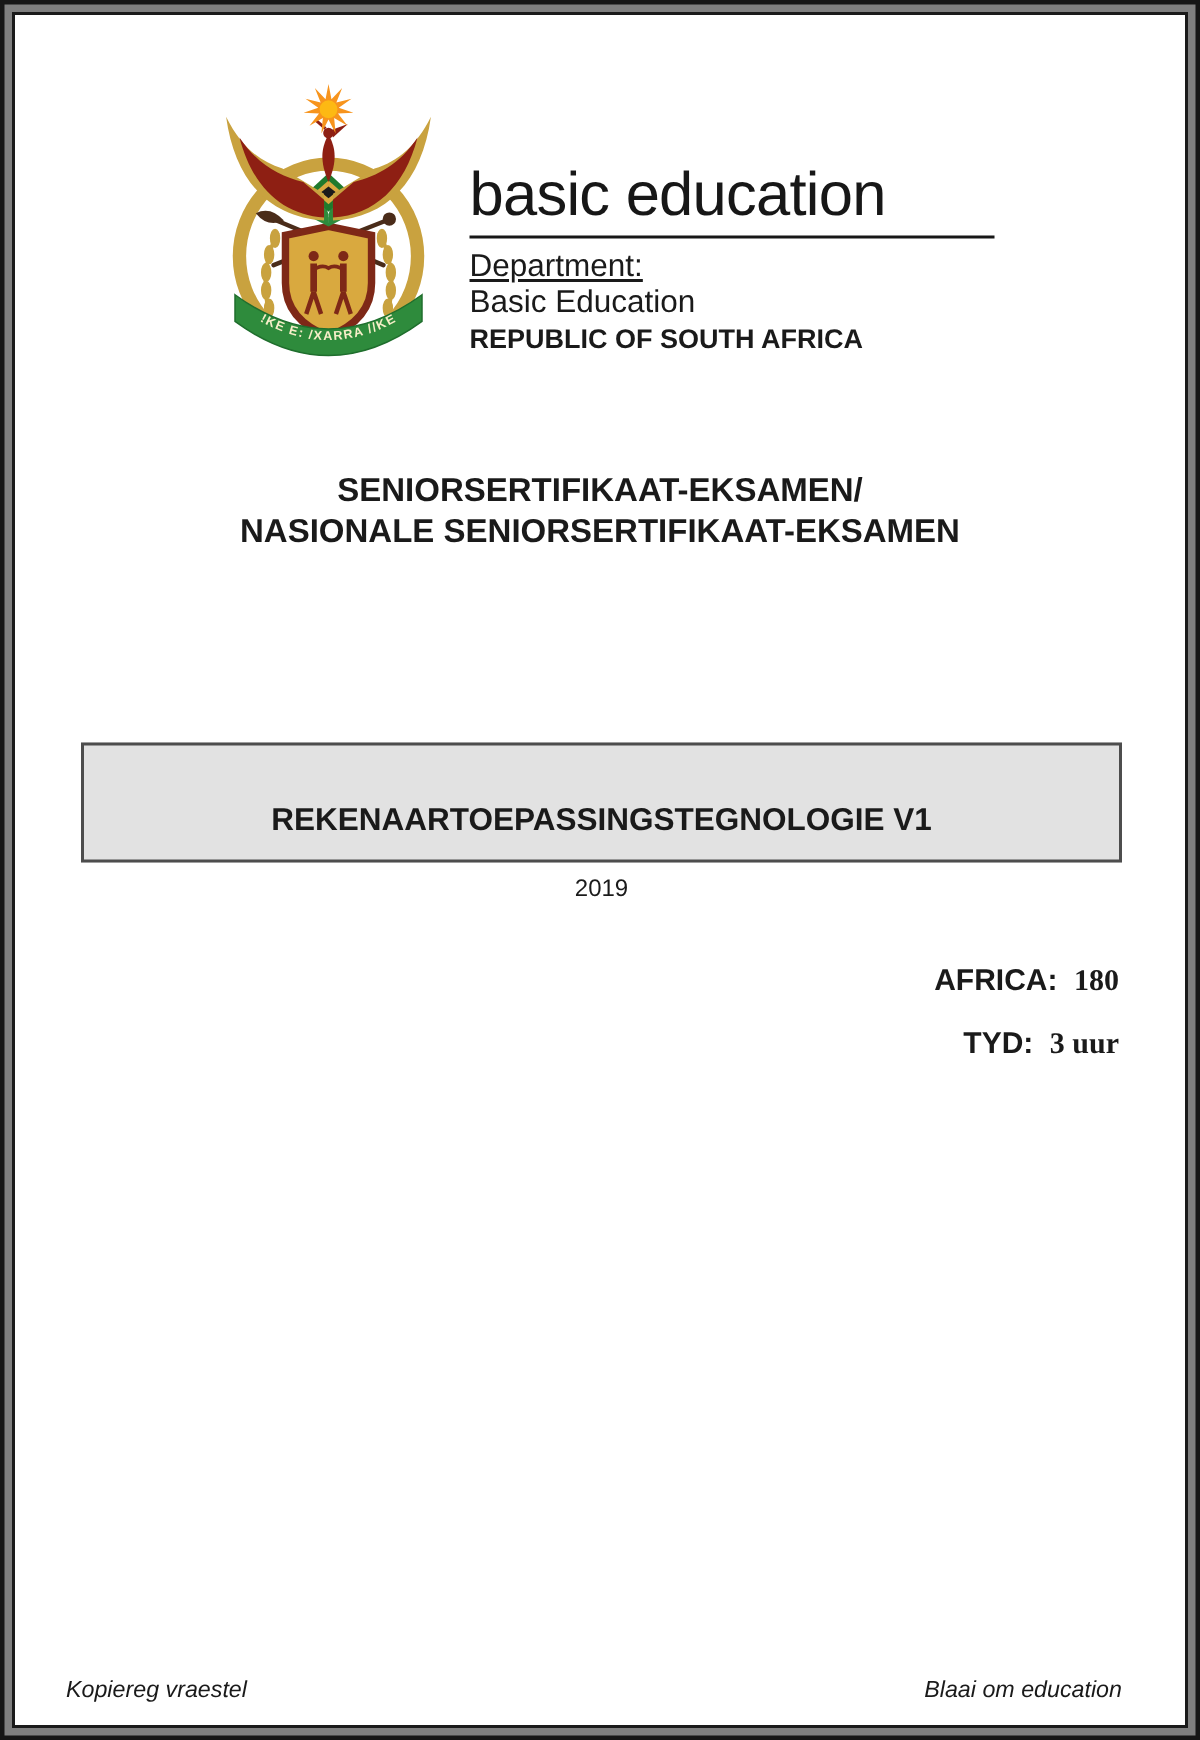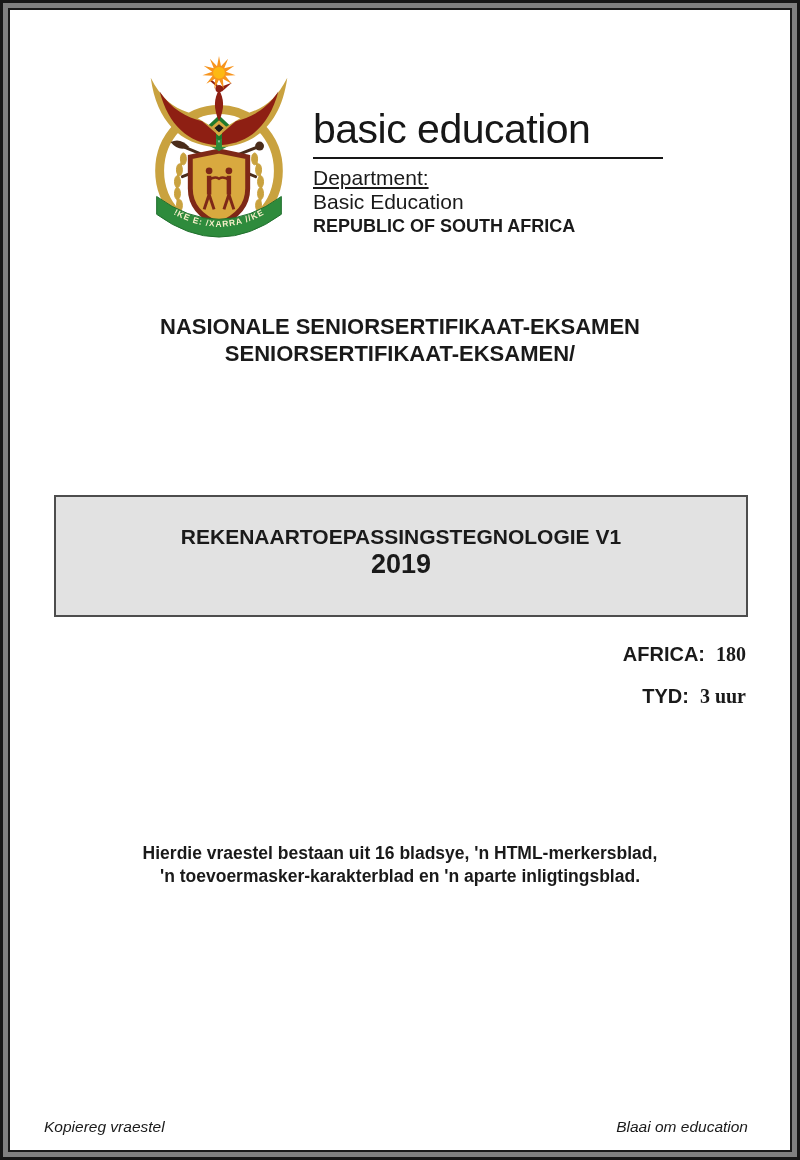--- a/index.html
+++ b/index.html
@@ -40,27 +40,27 @@
   .dept-line.bold  { font-weight:bold; font-size:18px; line-height:25px; }
 
   
   .exam-title {
     position:absolute; left:0; top:303px; width:100%;
     text-align:center; font-weight:bold; font-size:22px; line-height:27px;
   }
 
   
   .subject-box {
-    position:absolute; left:44px; top:485px; width:694px; height:122px;
+    position:absolute; left:44px; top:485px; width:694px; height:80px;
     background:#e2e2e2; border:2px solid #4d4d4d;
     display:flex; flex-direction:column; align-items:center;
-    padding-top:27px;
+    padding-top:37px;
   }
   .subject-line { font-weight:bold; font-size:21px; line-height:25px; text-align:center; }
-  .year-line    { font-weight:bold; font-size:27px; text-align:center; }
+  .year-line    { font-weight:normal; font-size:16px; margin-top:25px; text-align:center; }
 
   
   .detail-row {
     position:absolute; right:44px; text-align:right;
     font-weight:bold; font-size:20px; white-space:nowrap;
   }
   .detail-row.marks { top:633px; }
   .detail-row.time  { top:675px; }
   .detail-value { margin-left:11px;font-family:Liberation Serif, serif; }
 
@@ -166,40 +166,36 @@
 
     <div class="brand-text">
       <div class="wordmark">basic education</div>
       <div class="wordmark-rule"></div>
       <div class="dept-line first">Department:</div>
       <div class="dept-line">Basic Education</div>
       <div class="dept-line bold">REPUBLIC OF SOUTH AFRICA</div>
     </div>
 
     <div class="exam-title">
+      <div>SENIORSERTIFIKAAT-EKSAMEN/</div>
       <div>NASIONALE SENIORSERTIFIKAAT-EKSAMEN</div>
-      <div>SENIORSERTIFIKAAT-EKSAMEN/</div>
     </div>
 
     <div class="subject-box">
       <div class="subject-line">REKENAARTOEPASSINGSTEGNOLOGIE V1</div>
       <div class="year-line">2019</div>
     </div>
 
     <div class="detail-row marks">
       <span>AFRICA:</span><span class="detail-value">180</span>
     </div>
     <div class="detail-row time">
       <span>TYD:</span><span class="detail-value">3 uur</span>
     </div>
 
-    <div class="note">
-      <div>Hierdie vraestel bestaan uit 16 bladsye, 'n HTML-merkersblad,</div>
-      <div>'n toevoermasker-karakterblad en 'n aparte inligtingsblad.</div>
-    </div>
 
     <div class="footer">
       <span>Kopiereg vraestel</span>
       <span>Blaai om education</span>
     </div>
 
   </div>
 </div>
 
 </body></html>

